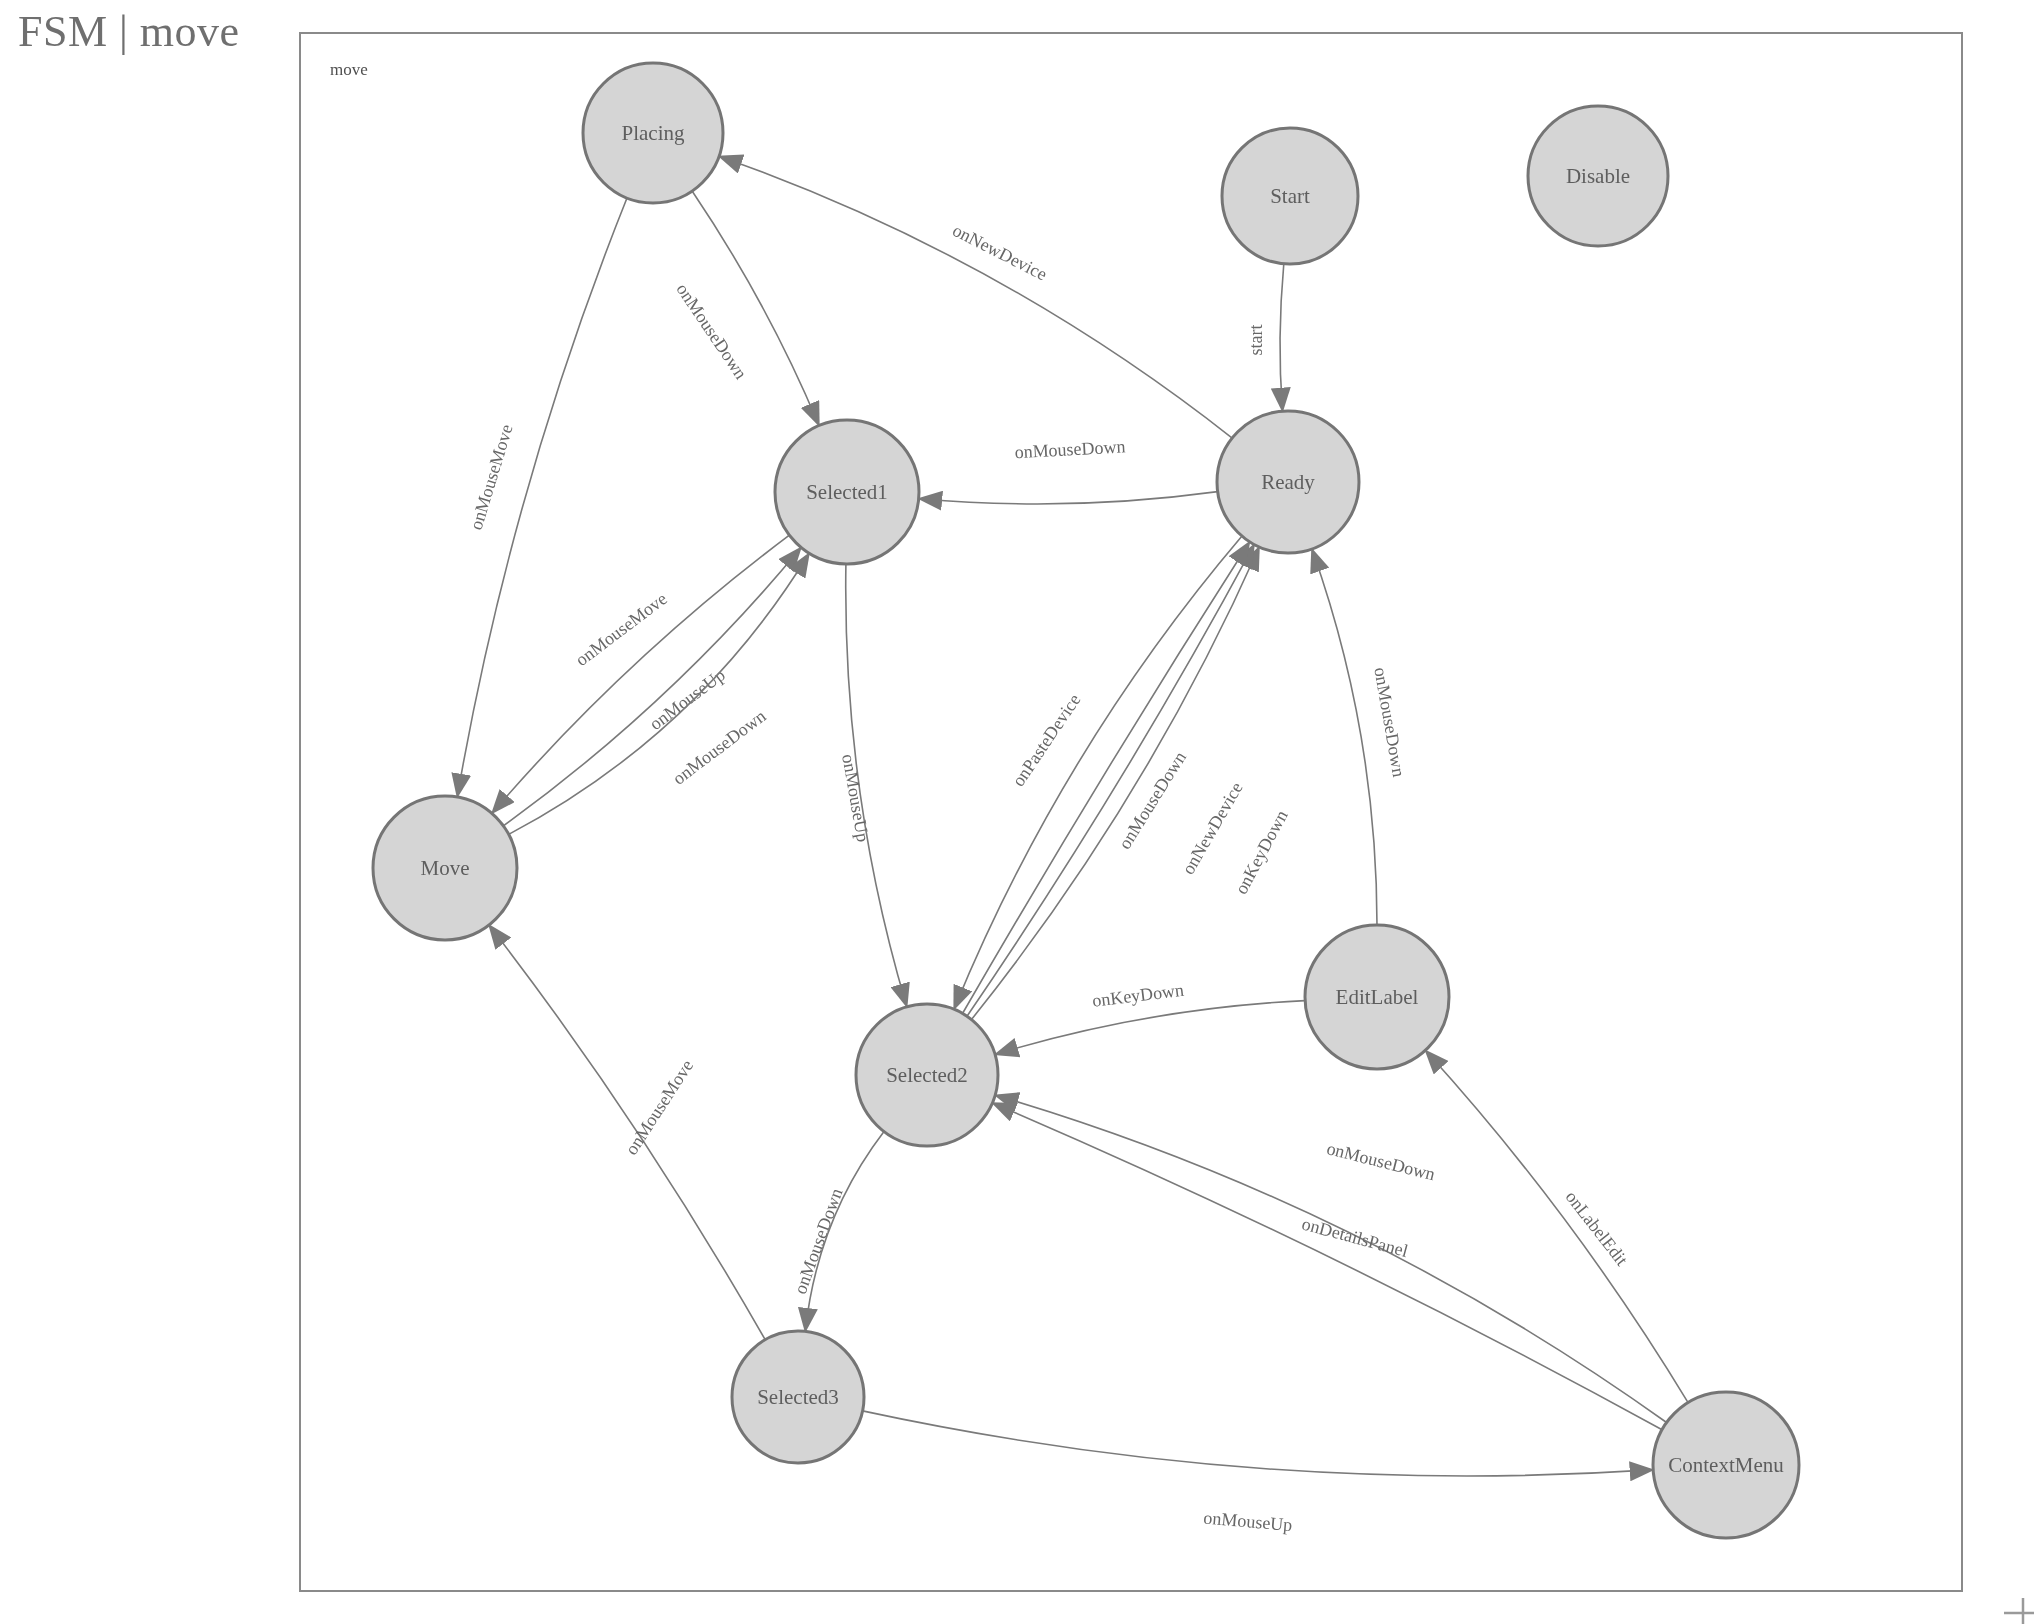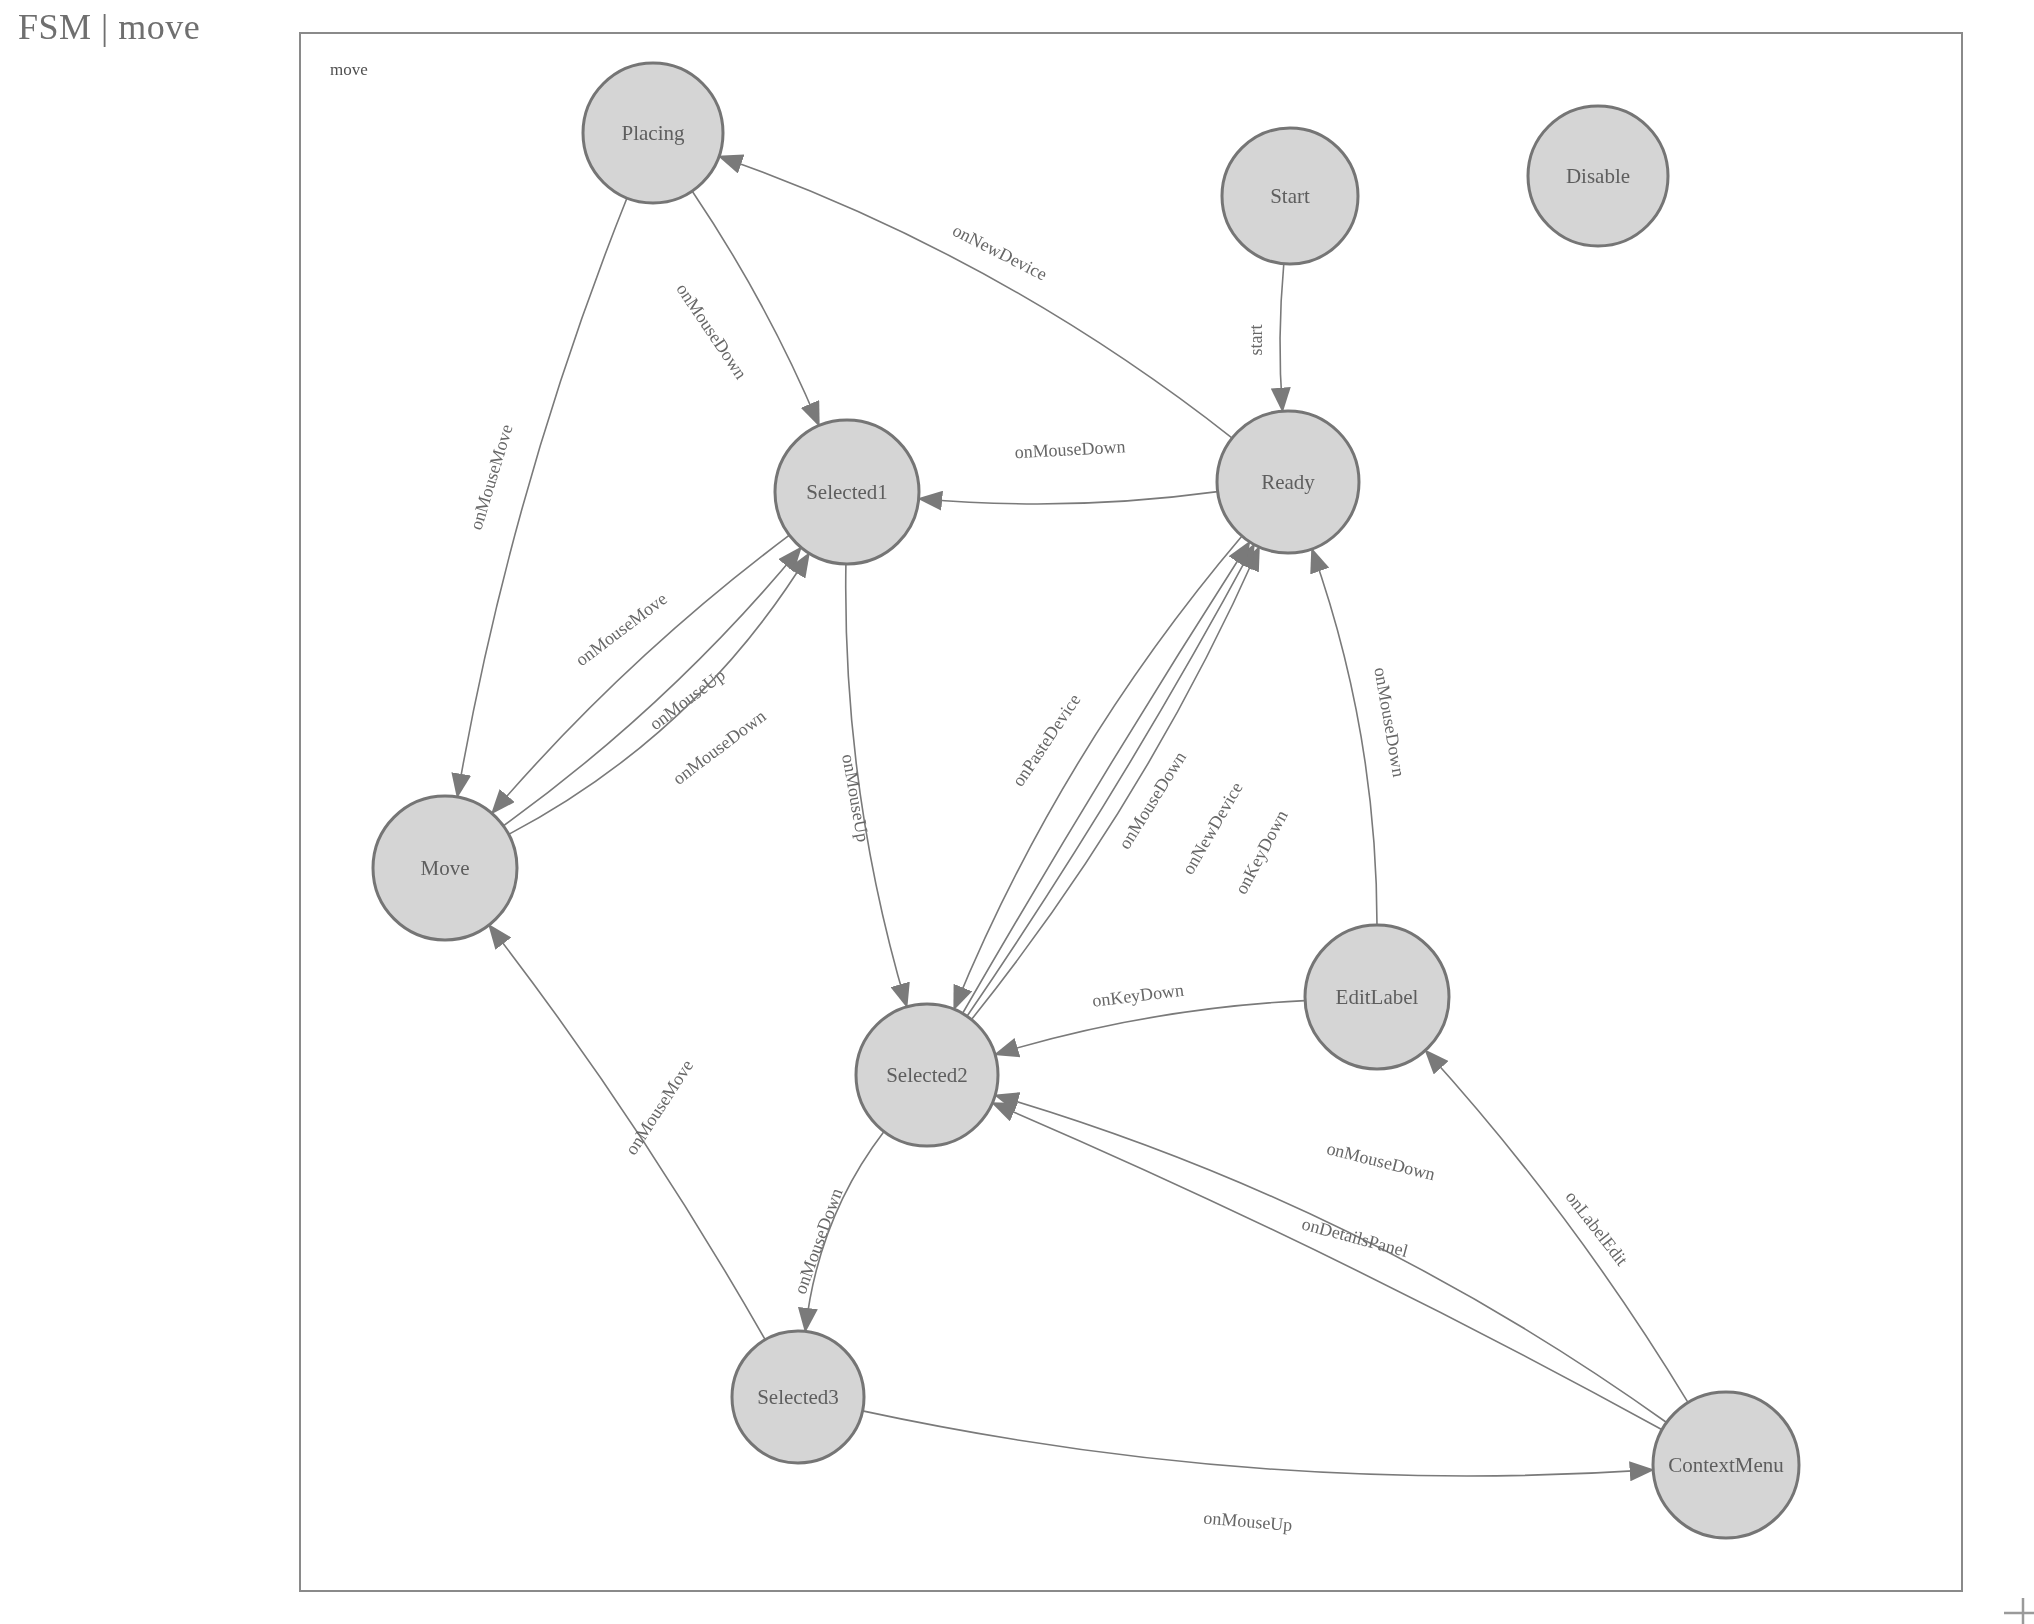--- a/index.html
+++ b/index.html
@@ -1,18 +1,18 @@
 <!DOCTYPE html>
 <html><head>
 <meta charset="utf-8">
 <style>
   html,body{margin:0;padding:0;background:#ffffff;width:2034px;height:1624px;overflow:hidden;}
   body{font-family:"Liberation Serif","DejaVu Serif",serif;position:relative;}
   #page-title{position:absolute;left:18px;top:6px;margin:0;font-weight:normal;
-    font-size:36px;color:#6f6f6f;letter-spacing:0.5px;}
+    font-size:44px;color:#6f6f6f;letter-spacing:0.5px;}
   #diagram-svg{position:absolute;left:0;top:0;}
   .frame{fill:none;stroke:#8a8a8a;stroke-width:2px;}
   .frame-label{fill:#4f4f4f;font-size:17px;}
   .node circle{fill:#d5d5d5;stroke:#757575;stroke-width:3px;}
   .node text{fill:#5e5e5e;font-size:21px;text-anchor:middle;}
   .edge{fill:none;stroke:#7a7a7a;stroke-width:1.6px;}
   .edge-label{fill:#676767;font-size:18px;text-anchor:middle;}
   .corner{fill:none;stroke:#9a9a9a;stroke-width:2.5px;}
 </style>
 </head>

